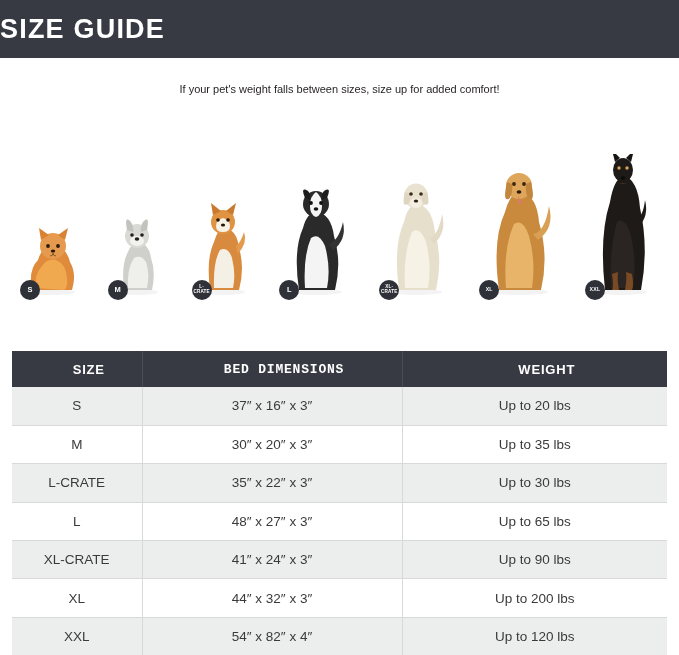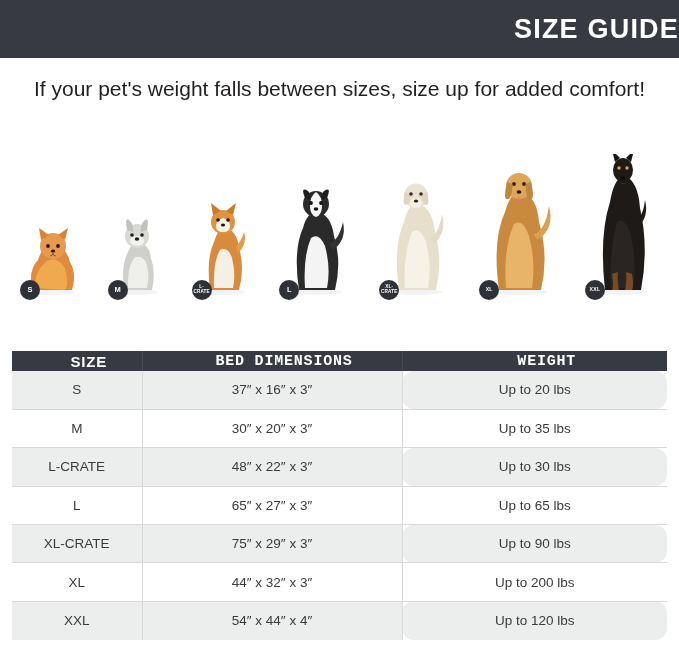--- a/index.html
+++ b/index.html
@@ -12,38 +12,38 @@
     overflow: hidden;
   }
   .page { width: 679px; height: 655px; position: relative; background:#fff; }
 
   
   .header {
     height: 58px;
     background: #373a43;
     display: flex;
     align-items: center;
-    justify-content: flex-end;
+    justify-content: flex-start;
   }
   .header-title {
     color: #ffffff;
     font-size: 27px;
     font-weight: bold;
     letter-spacing: 1.2px;
   }
 
   
   .subtitle-wrap {
     height: 62px;
     display: flex;
     align-items: center;
     justify-content: center;
   }
   .subtitle {
-    font-size: 21px;
+    font-size: 11px;
     color: #231f20;
     text-align: center;
   }
 
   
   .dogs {
     position: relative;
     height: 180px;
     margin: 0 6px 0 6px;
     display: flex;
@@ -79,44 +79,44 @@
   }
   .badge.small-txt { font-size: 5.2px; }
   .badge.tiny-txt { font-size: 4.6px; text-align:center; }
 
   
   .table-wrap { position: absolute; left: 12px; top: 351px; width: 655px; }
   table { border-collapse: collapse; width: 100%; }
   thead th {
     background: #373a43;
     color: #fff;
-    font-size: 15px;
+    font-size: 13px;
     font-weight: bold;
     letter-spacing: .8px;
-    height: 20px;
+    height: 36px;
     border-right: 1px solid #4a4d56;
     text-align: center;
     padding-left: 24px;
   }
   thead th:last-child { border-right: none; }
   tbody td {
     height: 38.4px;
     text-align: center;
     font-size: 13.5px;
     color: #3a3a3a;
     border-right: 1px solid #d9d9d9;
     border-bottom: 1px solid #d9d9d9;
   }
-  tbody td:last-child { border-right: none; border-radius: 12px; }
+  tbody td:last-child { border-right: none; }
   tbody tr:nth-child(odd) td { background: #eceded; }
   tbody tr:nth-child(even) td { background: #ffffff; }
   tbody tr:last-child td { border-bottom: none; }
   .col-size { width: 130px; }
   .col-dim { width: 260px; font-family: Liberation Mono, monospace; }
-  .col-weight { width: 265px; font-family: Liberation Mono, monospace; }
+  .col-weight { width: 265px; }
 </style>
 </head>
 <body>
 
 <div class="page">
 
   <div class="header">
     <div class="header-title">SIZE GUIDE</div>
   </div>
 
@@ -277,40 +277,40 @@
           <td>37″ x 16″ x 3″</td>
           <td>Up to 20 lbs</td>
         </tr>
         <tr>
           <td>M</td>
           <td>30″ x 20″ x 3″</td>
           <td>Up to 35 lbs</td>
         </tr>
         <tr>
           <td>L-CRATE</td>
-          <td>48″ x 22″ x 3″</td>
+          <td>35″ x 22″ x 3″</td>
           <td>Up to 30 lbs</td>
         </tr>
         <tr>
           <td>L</td>
-          <td>65″ x 27″ x 3″</td>
+          <td>48″ x 27″ x 3″</td>
           <td>Up to 65 lbs</td>
         </tr>
         <tr>
           <td>XL-CRATE</td>
-          <td>75″ x 29″ x 3″</td>
+          <td>41″ x 24″ x 3″</td>
           <td>Up to 90 lbs</td>
         </tr>
         <tr>
           <td>XL</td>
           <td>44″ x 32″ x 3″</td>
           <td>Up to 200 lbs</td>
         </tr>
         <tr>
           <td>XXL</td>
-          <td>54″ x 44″ x 4″</td>
+          <td>54″ x 82″ x 4″</td>
           <td>Up to 120 lbs</td>
         </tr>
       </tbody>
     </table>
   </div>
 
 </div>
 
 </body></html>

